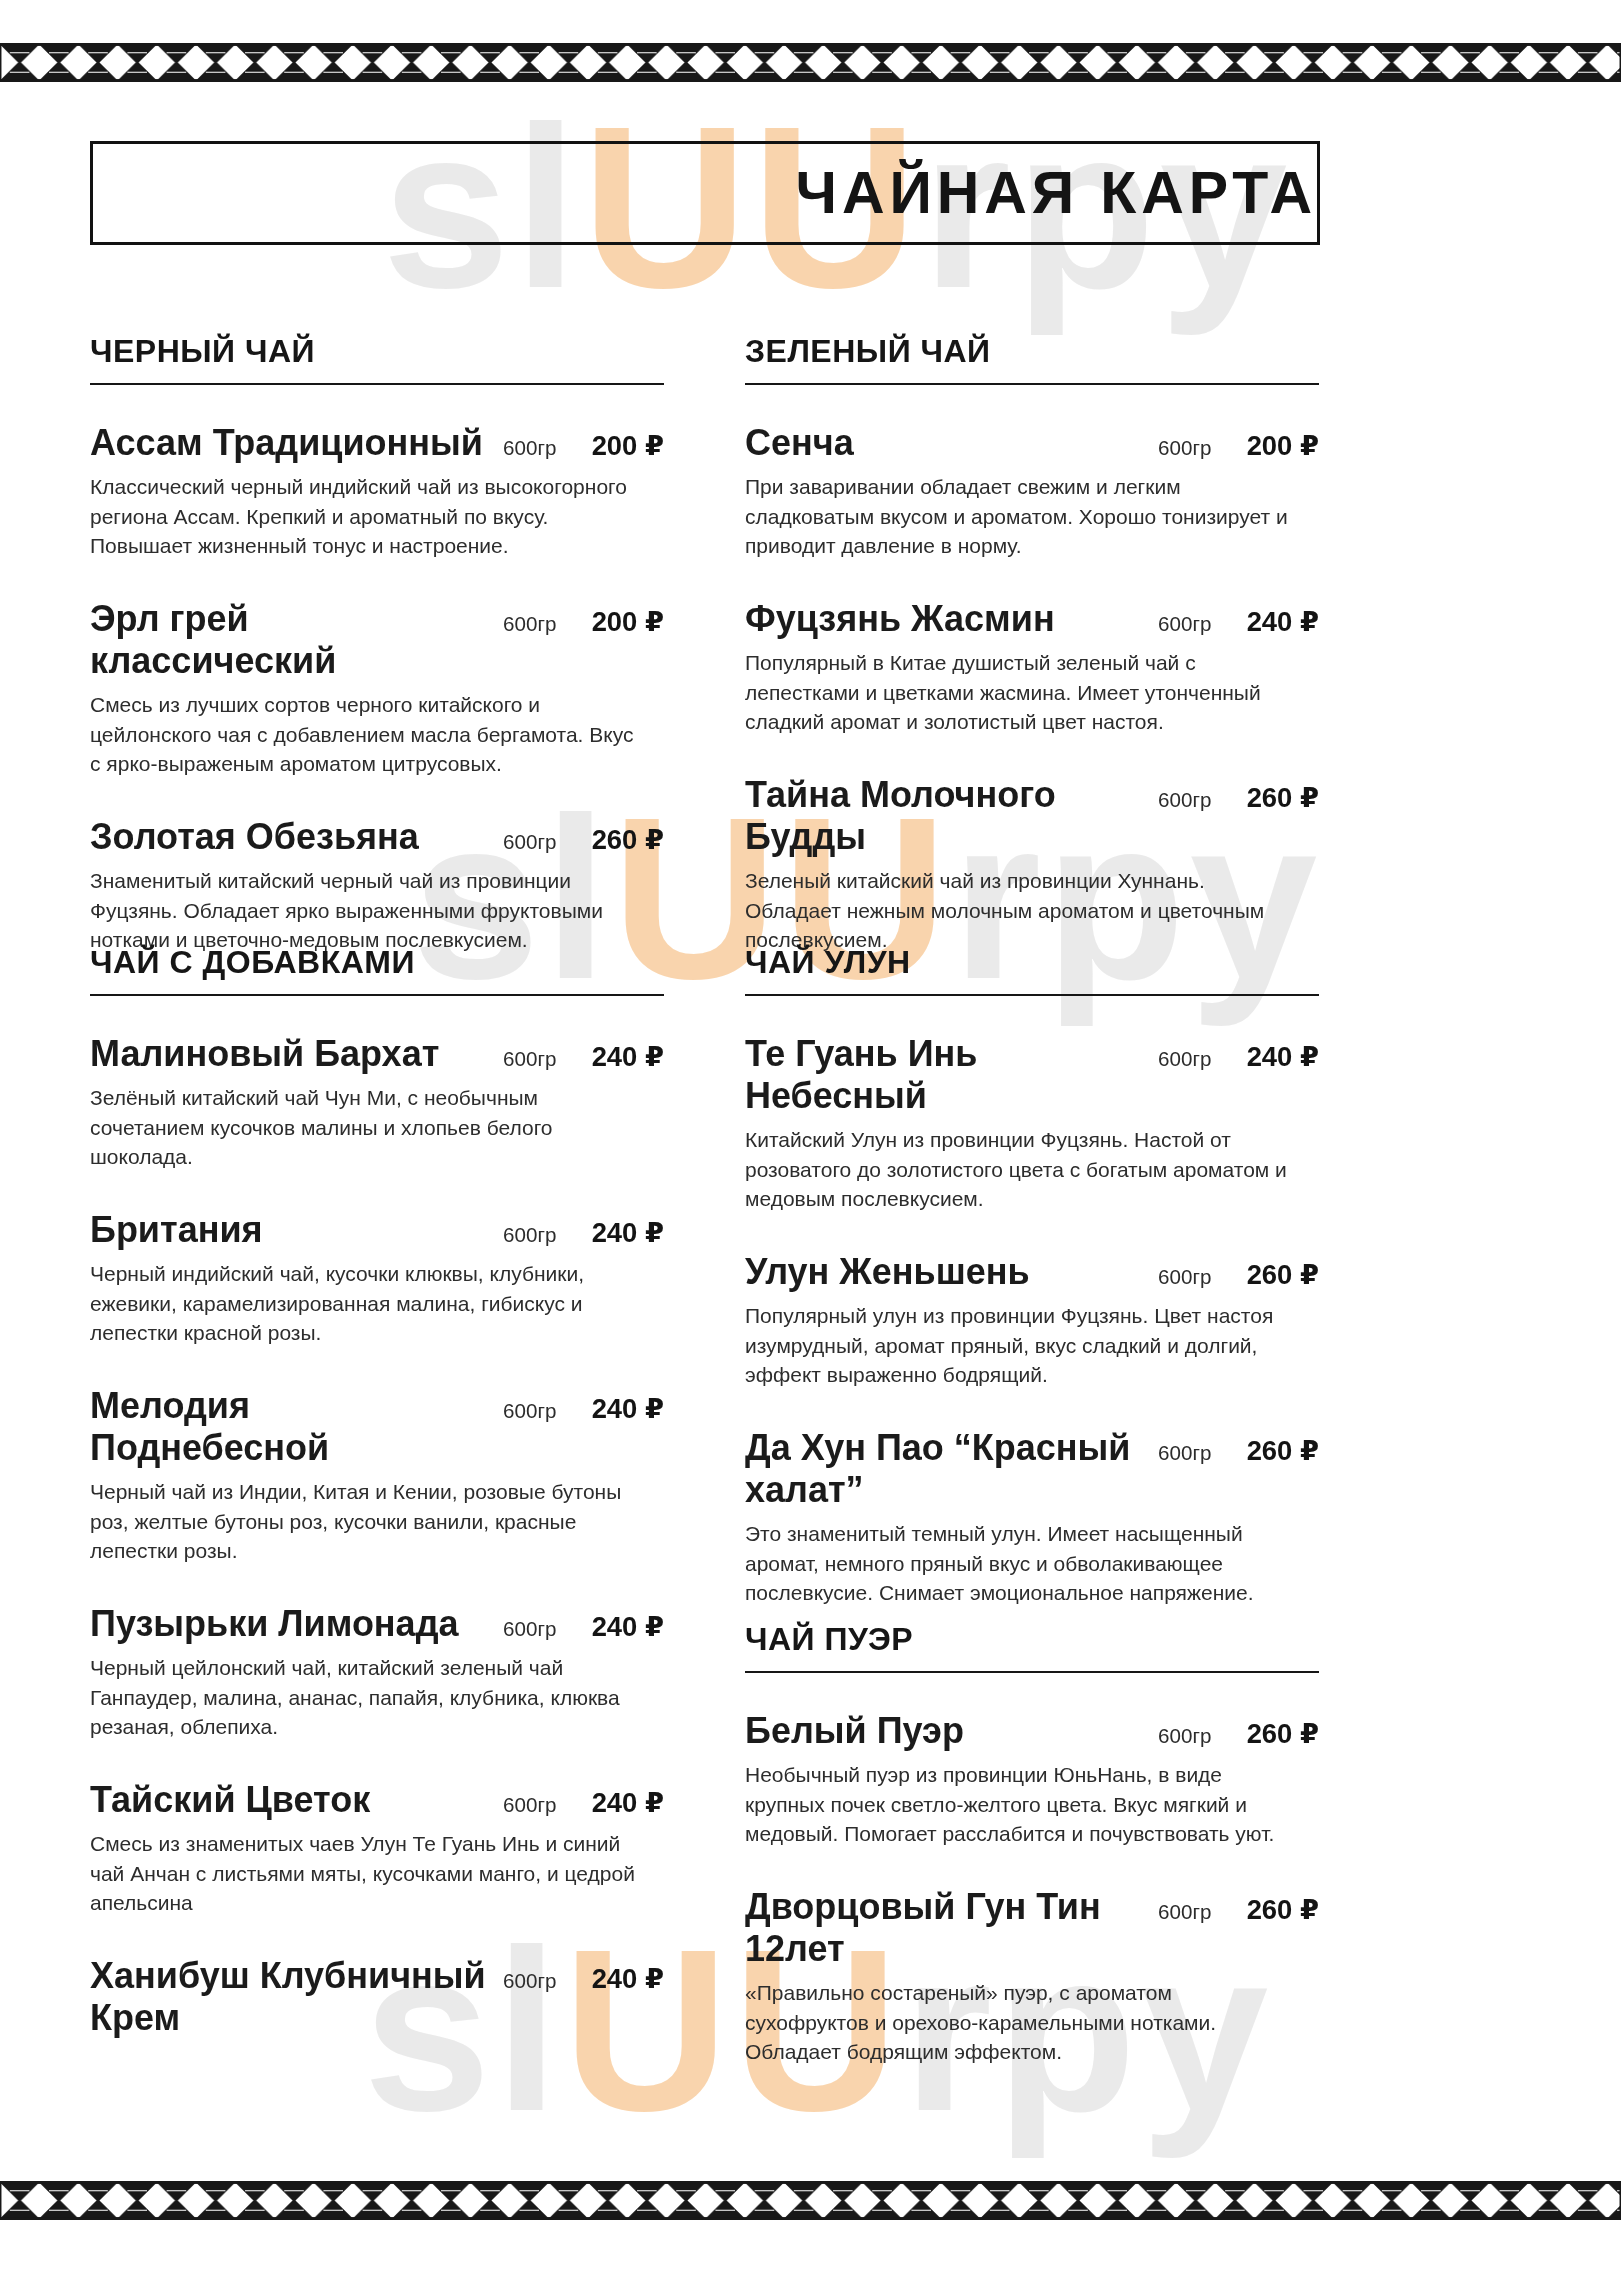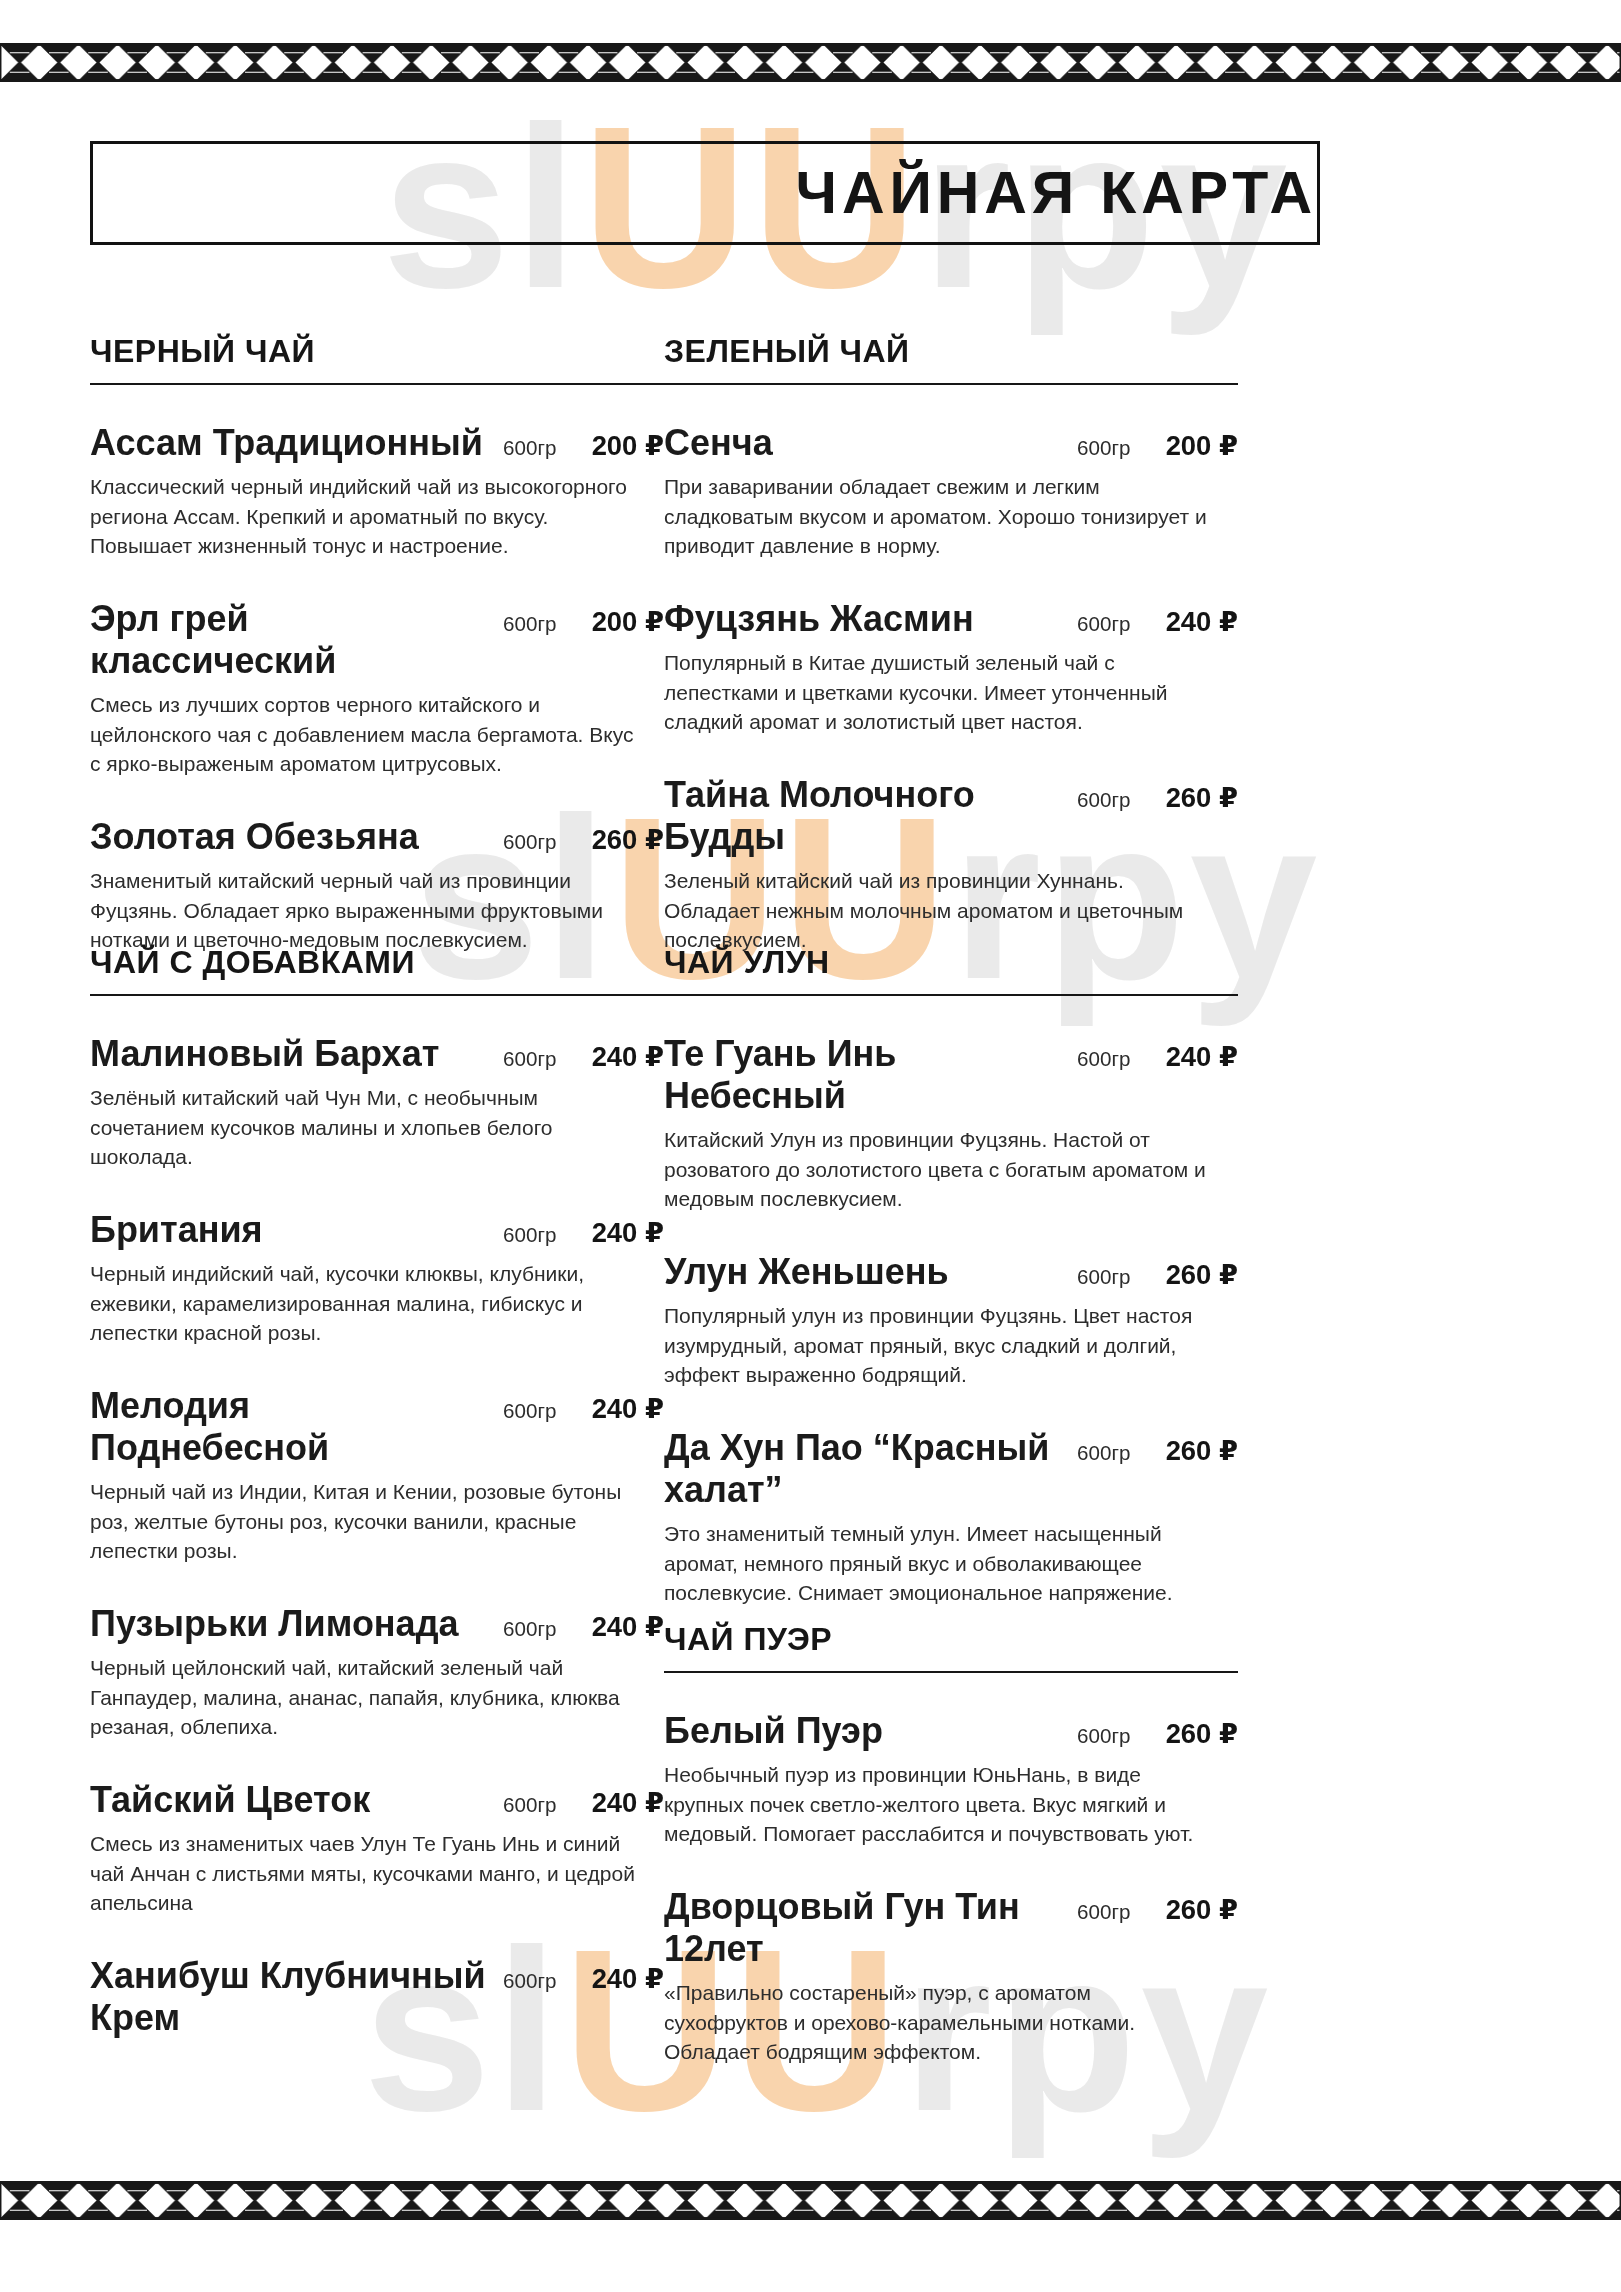--- a/index.html
+++ b/index.html
@@ -31,21 +31,21 @@
   .title-box {
     height:98px; border:3.9px solid #121212;
     display:flex; align-items:center; justify-content:flex-end;
     background:transparent;
   }
   .title-box h1 {
     margin:0; font-size:59px; font-weight:700; letter-spacing:4.9px;
     color:#141414;
   }
 
-  .columns { position:relative; margin-top:88px; height:1862px; display:flex; }
+  .columns { position:relative; margin-top:88px; height:1862px; display:flex; gap:81px; }
   .col { position:relative; width:574px; height:100%; }
 
   .section { position:absolute; left:0; right:0; }
   .sec-0-0 { top:0; }    .sec-0-1 { top:611px; }
   .sec-1-0 { top:0; }    .sec-1-1 { top:611px; }  .sec-1-2 { top:1288px; }
 
   .sec-title {
     margin:0; font-size:32px; font-weight:700; letter-spacing:0.5px;
     color:#161616; padding-bottom:12.7px; border-bottom:2.9px solid #161616;
   }
@@ -191,21 +191,21 @@
       <span class="item-price">200 ₽</span>
     </div>
     <div class="item-desc">При заваривании обладает свежим и легким сладковатым вкусом и ароматом. Хорошо тонизирует и приводит давление в норму.</div>
   </div>
               <div class="item">
     <div class="item-head">
       <span class="item-name">Фуцзянь Жасмин</span>
       <span class="item-weight">600гр</span>
       <span class="item-price">240 ₽</span>
     </div>
-    <div class="item-desc">Популярный в Китае душистый зеленый чай с лепестками и цветками кусочки. Имеет утонченный сладкий аромат и золотистый цвет настоя.</div>
+    <div class="item-desc">Популярный в Китае душистый зеленый чай с лепестками и цветками жасмина. Имеет утонченный сладкий аромат и золотистый цвет настоя.</div>
   </div>
               <div class="item">
     <div class="item-head">
       <span class="item-name">Тайна Молочного Будды</span>
       <span class="item-weight">600гр</span>
       <span class="item-price">260 ₽</span>
     </div>
     <div class="item-desc">Зеленый китайский чай из провинции Хуннань. Обладает нежным молочным ароматом и цветочным послевкусием.</div>
   </div>
             </div>

